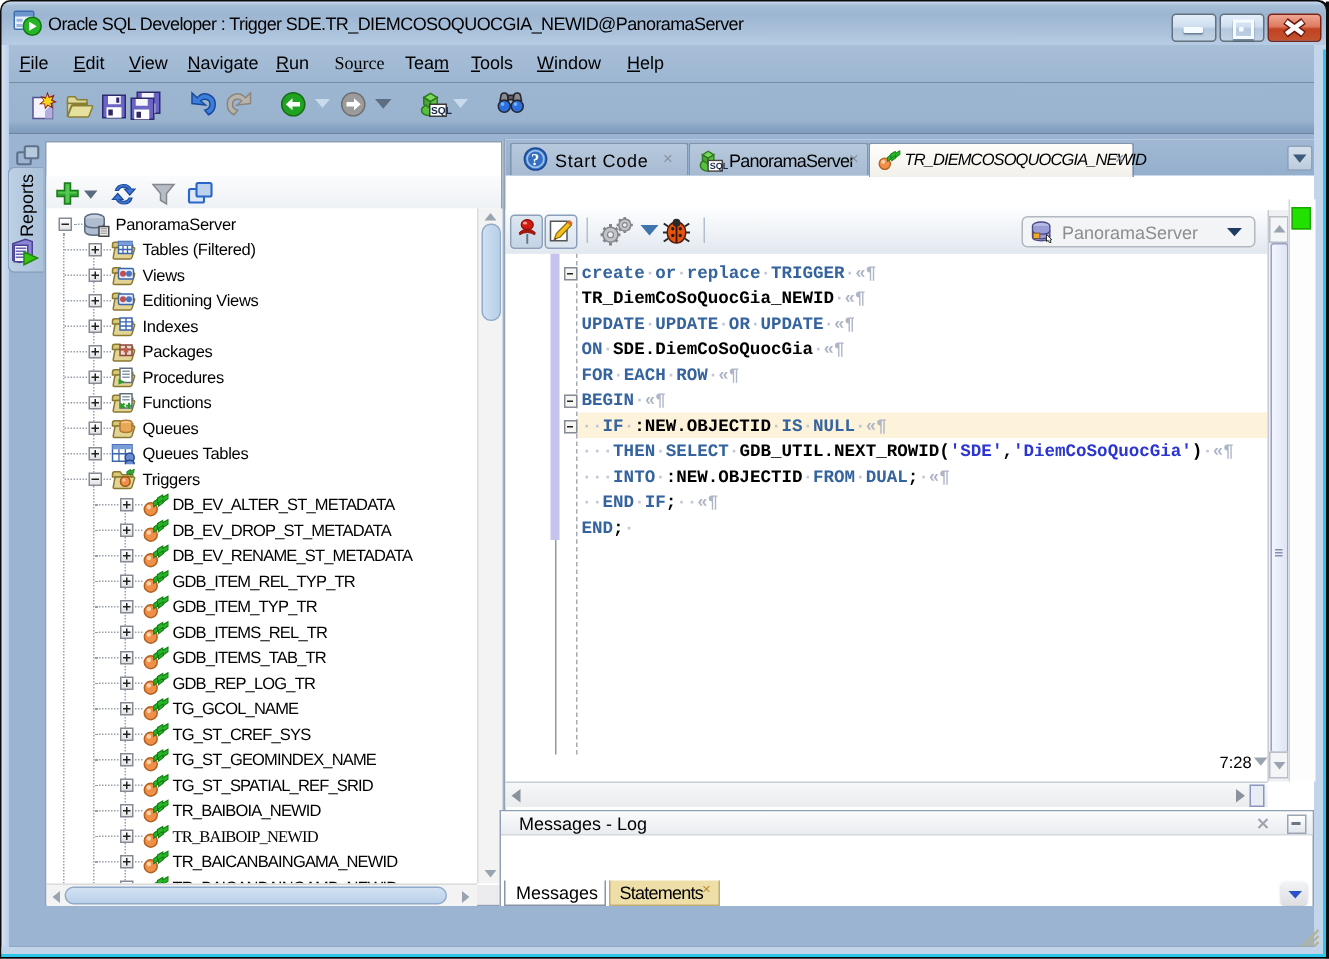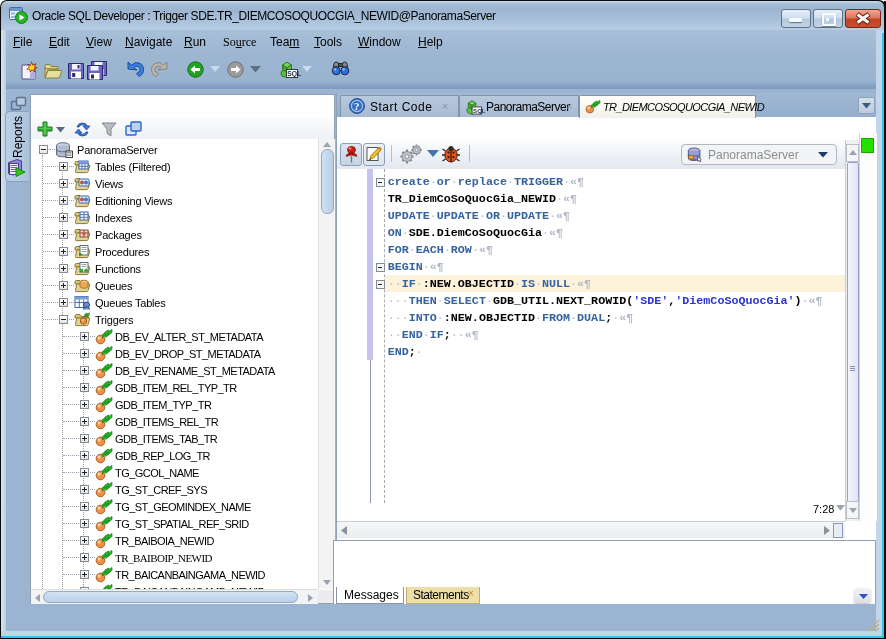--- a/index.html
+++ b/index.html
@@ -826,20 +826,29 @@
       <svg style="left:4px;top:4px;" width="6" height="9" viewBox="0 0 6 9">
           <path d="M6 0 L6 9 L0 4.5 Z" fill="#8a929e"></path>
         </svg>
       <svg style="left:487px;top:4px;" width="6" height="9" viewBox="0 0 6 9">
           <path d="M0 0 L0 9 L6 4.5 Z" fill="#8a929e"></path>
         </svg>
       <div style="position:absolute;left:496px;top:1px;width:8px;height:13px;background:#e8ecf4;border:1px solid #8a96c0;"></div>
     </div>
   </div>
   <div class="abs" id="msg">
+    <div class="abs" id="msg-head">
+        <span style="position:absolute;left:12px;top:1px;">Messages - Log</span>
+      <svg style="left:504px;top:4px;" width="8" height="8" viewBox="0 0 8 8">
+          <path d="M1 1 L7 7 M7 1 L1 7" stroke="#9aa2ac" stroke-width="1.4"></path>
+        </svg>
+      <div style="position:absolute;left:524px;top:2px;width:11px;height:11px;border:1px solid #9aa6b4;background:linear-gradient(#fff,#e2e6ec);">
+          <span style="position:absolute;left:2px;top:4px;width:6px;height:2px;background:#6a7684;"></span>
+        </div>
+    </div>
     <div class="btab" style="left:2px;top:46px;width:66px;height:16px;background:#fff;border:1px solid #8a96a4;border-top:none;">
         <span style="position:absolute;left:7px;top:1px;">Messages</span>
       </div>
     <div class="btab" style="left:72px;top:46px;width:72px;height:16px;background:#eedfa8;border:1px solid #c2ae74;border-top:none;">
         <span style="position:absolute;left:6px;top:1px;letter-spacing:-0.5px;">Statements</span>
         <span style="position:absolute;left:61px;top:1px;color:#c08a30;font-size:10px;">×</span>
       </div>
     <div style="position:absolute;left:520px;top:47px;width:17px;height:15px;border-radius:3px;background:linear-gradient(#f2f3f5,#dddfe3);box-shadow:0 1px 2px rgba(60,70,90,.35);"></div>
     <svg style="left:525px;top:53px;" width="9" height="5" viewBox="0 0 9 5">
         <path d="M0 0 L9 0 L4.5 5 Z" fill="#2a52c8"></path>

